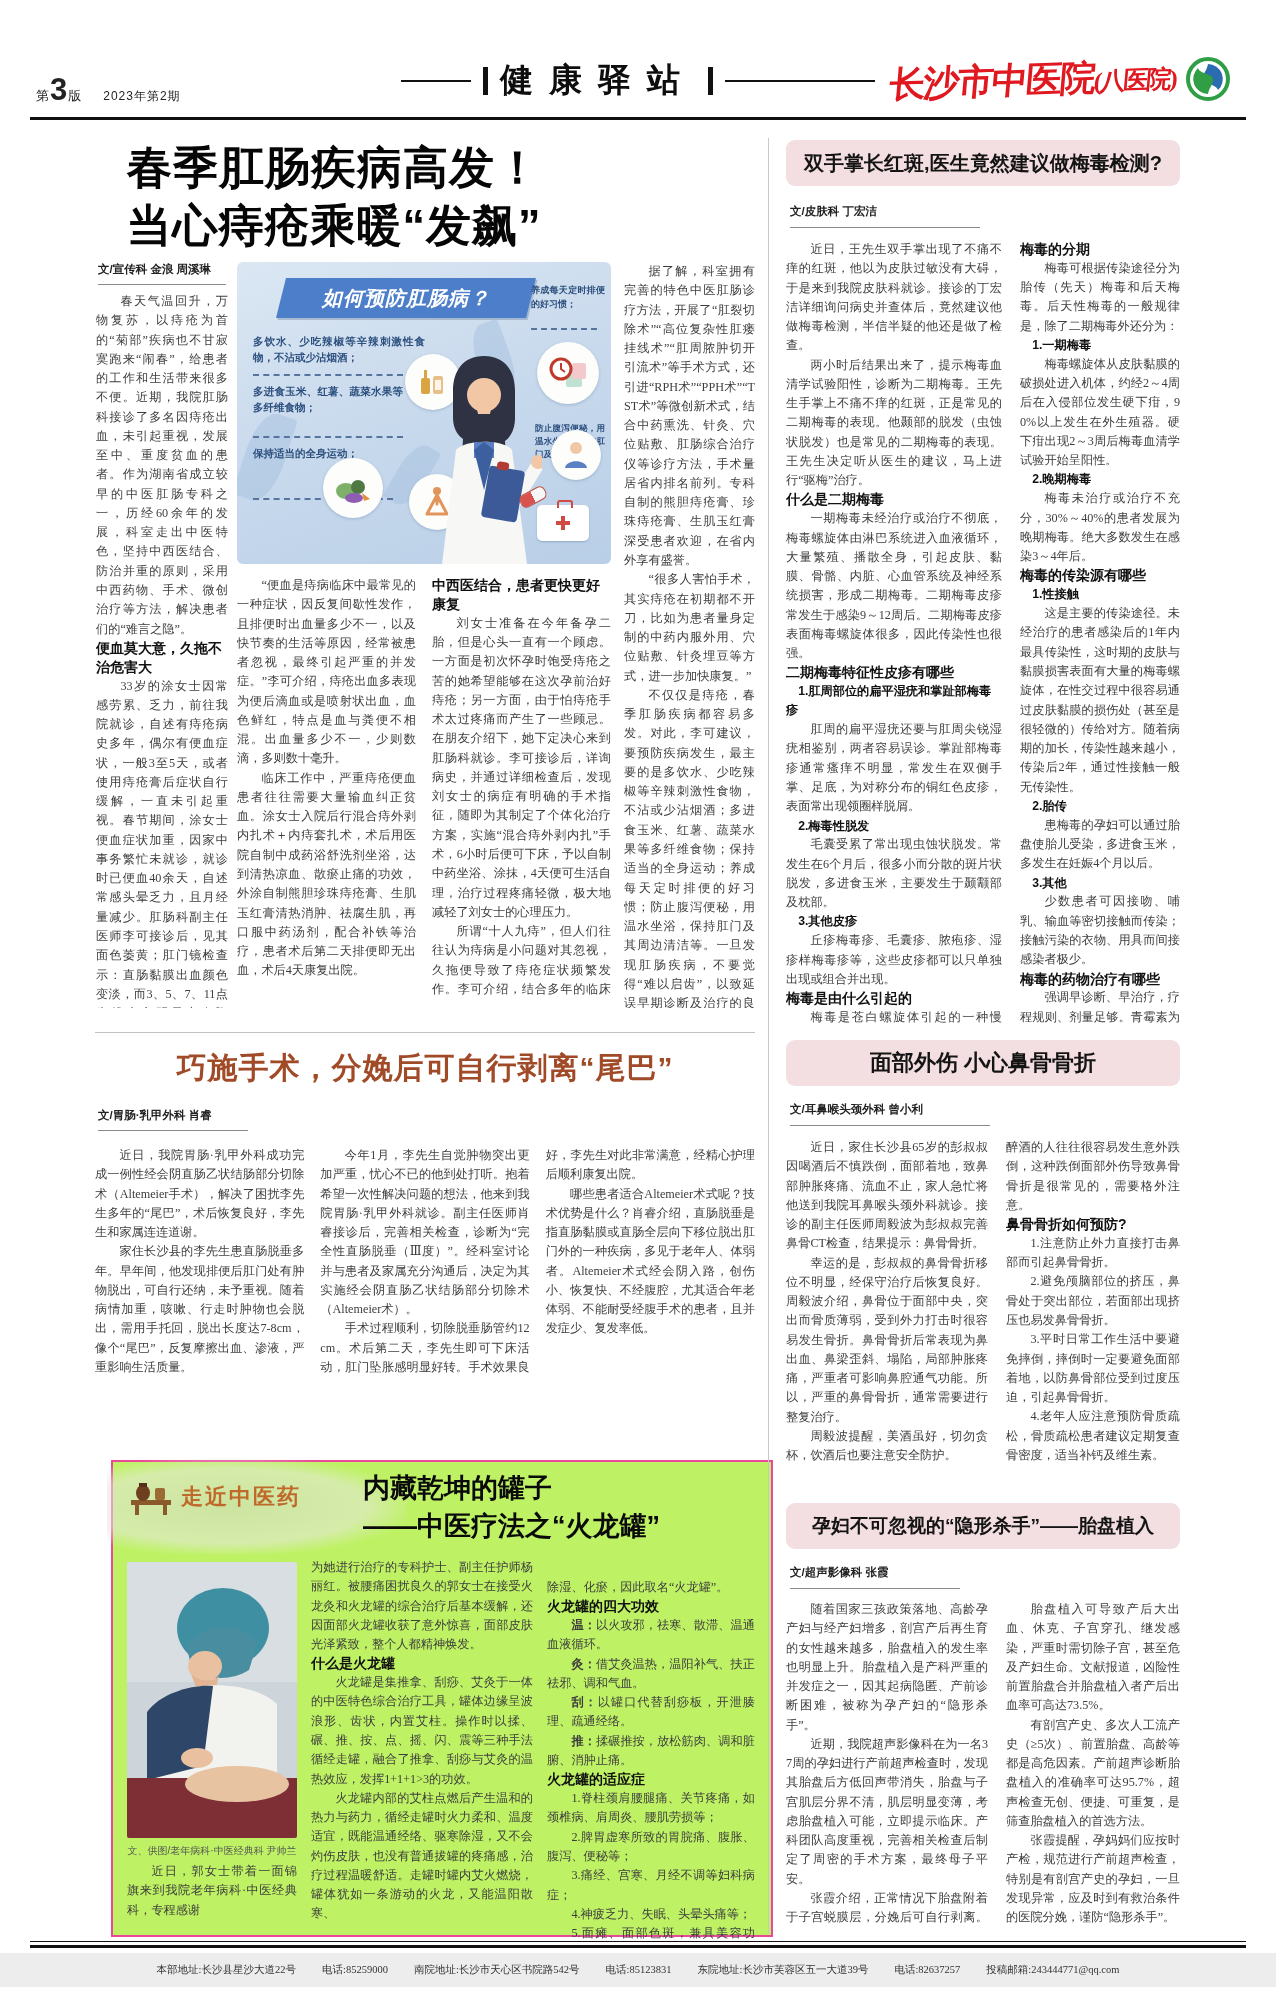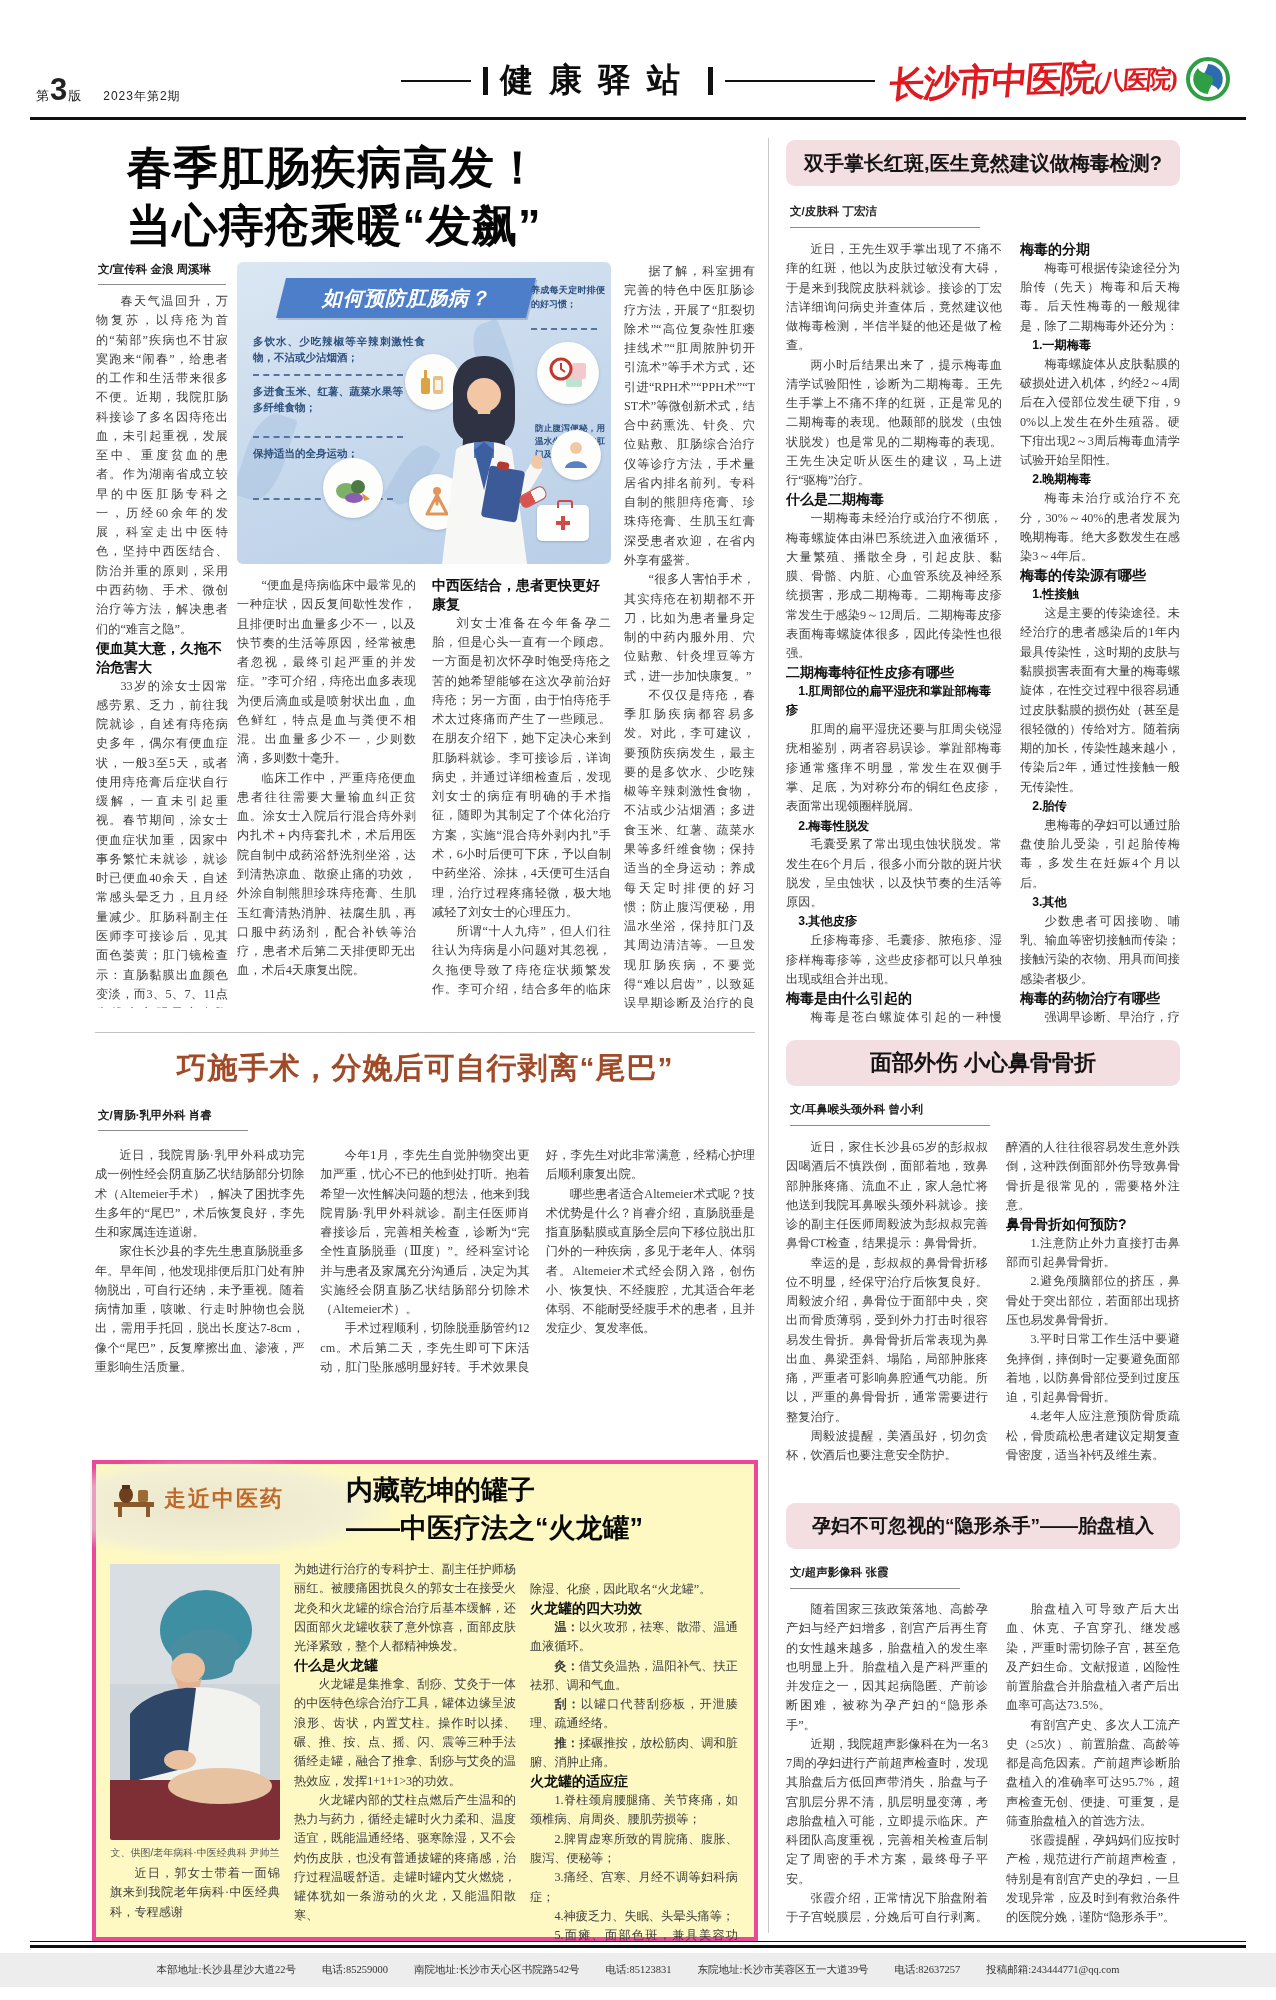--- a/index.html
+++ b/index.html
@@ -58,21 +58,21 @@
      linear-gradient(#d14b45,#d14b45) center/4px 14px no-repeat;}
   .ig-pill{position:absolute;left:282px;top:228px;width:26px;height:12px;border-radius:6px;transform:rotate(-28deg);
            background:linear-gradient(90deg,#d9534e 50%,#f7f7f7 50%);border:1px solid #c2544f;}
   
   #a2head{left:95px;top:1048px;width:660px;text-align:center;font-family:"Liberation Sans","DejaVu Sans",sans-serif;
           font-weight:900;font-size:30px;color:#a04a28;letter-spacing:1px;white-space:nowrap;}
   #a2-byline{left:98px;top:1108px;}
   #a2-hair{left:98px;top:1130px;width:150px;}
   #a2-body{left:95px;top:1146px;width:660px;height:302px;column-count:3;column-gap:16px;}
   
-  #tcmbox{left:92px;top:1460px;width:658px;height:473px;border:4px solid #ec4899;background:#fef9c3;}
+  #tcmbox{left:111px;top:1460px;width:658px;height:473px;border:2px solid #ec4899;background:#bef264;}
   .inkblob{position:absolute;left:-6px;top:-4px;width:300px;height:96px;opacity:.55;
            background:radial-gradient(ellipse at 40% 50%,#d9d7d2 0%,#e9e7e3 55%,rgba(255,255,255,0) 75%);}
   .tcm-label{position:absolute;left:16px;top:16px;display:flex;align-items:center;}
   .tcm-label-text{font-family:"Liberation Sans","DejaVu Sans",sans-serif;font-weight:900;font-size:22px;color:#bf6a2a;margin-left:8px;letter-spacing:2px;white-space:nowrap;}
   .tcm-title{position:absolute;left:250px;width:392px;text-align:left;font-family:"Liberation Sans","DejaVu Sans",sans-serif;font-weight:900;color:#0a0a0a;font-size:27px;white-space:nowrap;}
   #tcmT1{top:8px;} #tcmT2{top:46px;}
   #tcm-photo{position:absolute;left:14px;top:100px;width:170px;height:276px;border-radius:2px;overflow:hidden;}
   #tcm-caption{position:absolute;left:4px;top:382px;width:190px;text-align:center;font-size:10px;color:#555;font-family:"Liberation Sans","DejaVu Sans",sans-serif;}
   #tcm-col0{position:absolute;left:14px;top:400px;width:170px;height:62px;}
   #tcm-col1{position:absolute;left:198px;top:96px;width:222px;height:366px;}
@@ -299,38 +299,38 @@
   <div class="abs hairline" id="sy-hair"></div>
   <div class="abs colbox bodyflow" id="sy-c1">
       <p class="b-p">近日，王先生双手掌出现了不痛不痒的红斑，他以为皮肤过敏没有大碍，于是来到我院皮肤科就诊。接诊的丁宏洁详细询问病史并查体后，竟然建议他做梅毒检测，半信半疑的他还是做了检查。</p>
       <p class="b-p">两小时后结果出来了，提示梅毒血清学试验阳性，诊断为二期梅毒。王先生手掌上不痛不痒的红斑，正是常见的二期梅毒的表现。他颞部的脱发（虫蚀状脱发）也是常见的二期梅毒的表现。王先生决定听从医生的建议，马上进行“驱梅”治疗。</p>
       <p class="b-h">什么是二期梅毒</p>
       <p class="b-p">一期梅毒未经治疗或治疗不彻底，梅毒螺旋体由淋巴系统进入血液循环，大量繁殖、播散全身，引起皮肤、黏膜、骨骼、内脏、心血管系统及神经系统损害，形成二期梅毒。二期梅毒皮疹常发生于感染9～12周后。二期梅毒皮疹表面梅毒螺旋体很多，因此传染性也很强。</p>
       <p class="b-h">二期梅毒特征性皮疹有哪些</p>
       <p class="b-h2">1.肛周部位的扁平湿疣和掌趾部梅毒疹</p>
       <p class="b-p">肛周的扁平湿疣还要与肛周尖锐湿疣相鉴别，两者容易误诊。掌趾部梅毒疹通常瘙痒不明显，常发生在双侧手掌、足底，为对称分布的铜红色皮疹，表面常出现领圈样脱屑。</p>
       <p class="b-h2">2.梅毒性脱发</p>
-      <p class="b-p">毛囊受累了常出现虫蚀状脱发。常发生在6个月后，很多小而分散的斑片状脱发，呈虫蚀状，以及快节奏的生活等原因。</p>
+      <p class="b-p">毛囊受累了常出现虫蚀状脱发。常发生在6个月后，很多小而分散的斑片状脱发，多进食玉米，主要发生于颞颥部及枕部。</p>
       <p class="b-h2">3.其他皮疹</p>
       <p class="b-p">丘疹梅毒疹、毛囊疹、脓疱疹、湿疹样梅毒疹等，这些皮疹都可以只单独出现或组合并出现。</p>
       <p class="b-h">梅毒是由什么引起的</p>
       <p class="b-p">梅毒是苍白螺旋体引起的一种慢性、系统性性传播疾病，几乎可侵犯全身各器官，并产生多种多样的症状和体征。梅毒是《中华人民共和国传染病防治法》中列为乙类防治管理的病种。</p>
     </div>
   <div class="abs colbox bodyflow" id="sy-c2">
       <p class="b-h">梅毒的分期</p>
       <p class="b-p">梅毒可根据传染途径分为胎传（先天）梅毒和后天梅毒。后天性梅毒的一般规律是，除了二期梅毒外还分为：</p>
       <p class="b-h2">1.一期梅毒</p>
       <p class="b-p">梅毒螺旋体从皮肤黏膜的破损处进入机体，约经2～4周后在入侵部位发生硬下疳，90%以上发生在外生殖器。硬下疳出现2～3周后梅毒血清学试验开始呈阳性。</p>
       <p class="b-h2">2.晚期梅毒</p>
       <p class="b-p">梅毒未治疗或治疗不充分，30%～40%的患者发展为晚期梅毒。绝大多数发生在感染3～4年后。</p>
       <p class="b-h">梅毒的传染源有哪些</p>
       <p class="b-h2">1.性接触</p>
       <p class="b-p">这是主要的传染途径。未经治疗的患者感染后的1年内最具传染性，这时期的皮肤与黏膜损害表面有大量的梅毒螺旋体，在性交过程中很容易通过皮肤黏膜的损伤处（甚至是很轻微的）传给对方。随着病期的加长，传染性越来越小，传染后2年，通过性接触一般无传染性。</p>
       <p class="b-h2">2.胎传</p>
-      <p class="b-p">患梅毒的孕妇可以通过胎盘使胎儿受染，引起胎传梅毒，多发生在妊娠4个月以后。</p>
+      <p class="b-p">患梅毒的孕妇可以通过胎盘使胎儿受染，多进食玉米，多发生在妊娠4个月以后。</p>
       <p class="b-h2">3.其他</p>
       <p class="b-p">少数患者可因接吻、哺乳、输血等密切接触而传染；接触污染的衣物、用具而间接感染者极少。</p>
       <p class="b-h">梅毒的药物治疗有哪些</p>
       <p class="b-p">强调早诊断、早治疗，疗程规则、剂量足够。青霉素为首选药物，对青霉素过敏者可选用多西环素、红霉素等。治疗期间应避免性生活，性伴应同时检查和治疗。治疗后第1年每3个月复查一次，第2年内每半年复查一次，第3年末再复查一次。</p>
     </div>
 
   <div class="abs pinkbox" id="nose-box">面部外伤 小心鼻骨骨折</div>
   <div class="abs byline" id="nose-byline">文/耳鼻喉头颈外科 曾小利</div>
   <div class="abs hairline" id="nose-hair"></div>
   <div class="abs colbox bodyflow" id="nose-c1">

